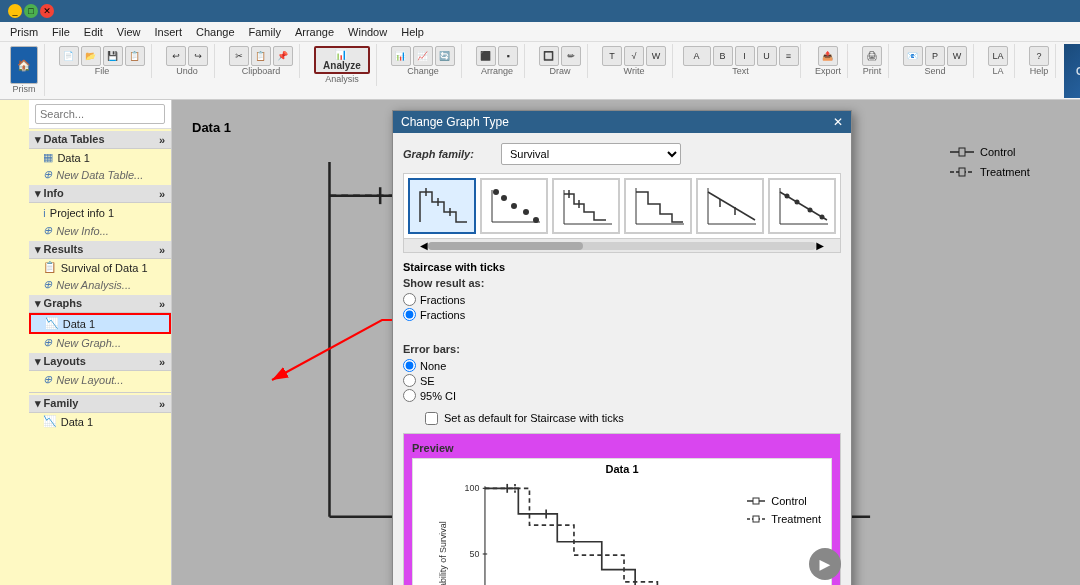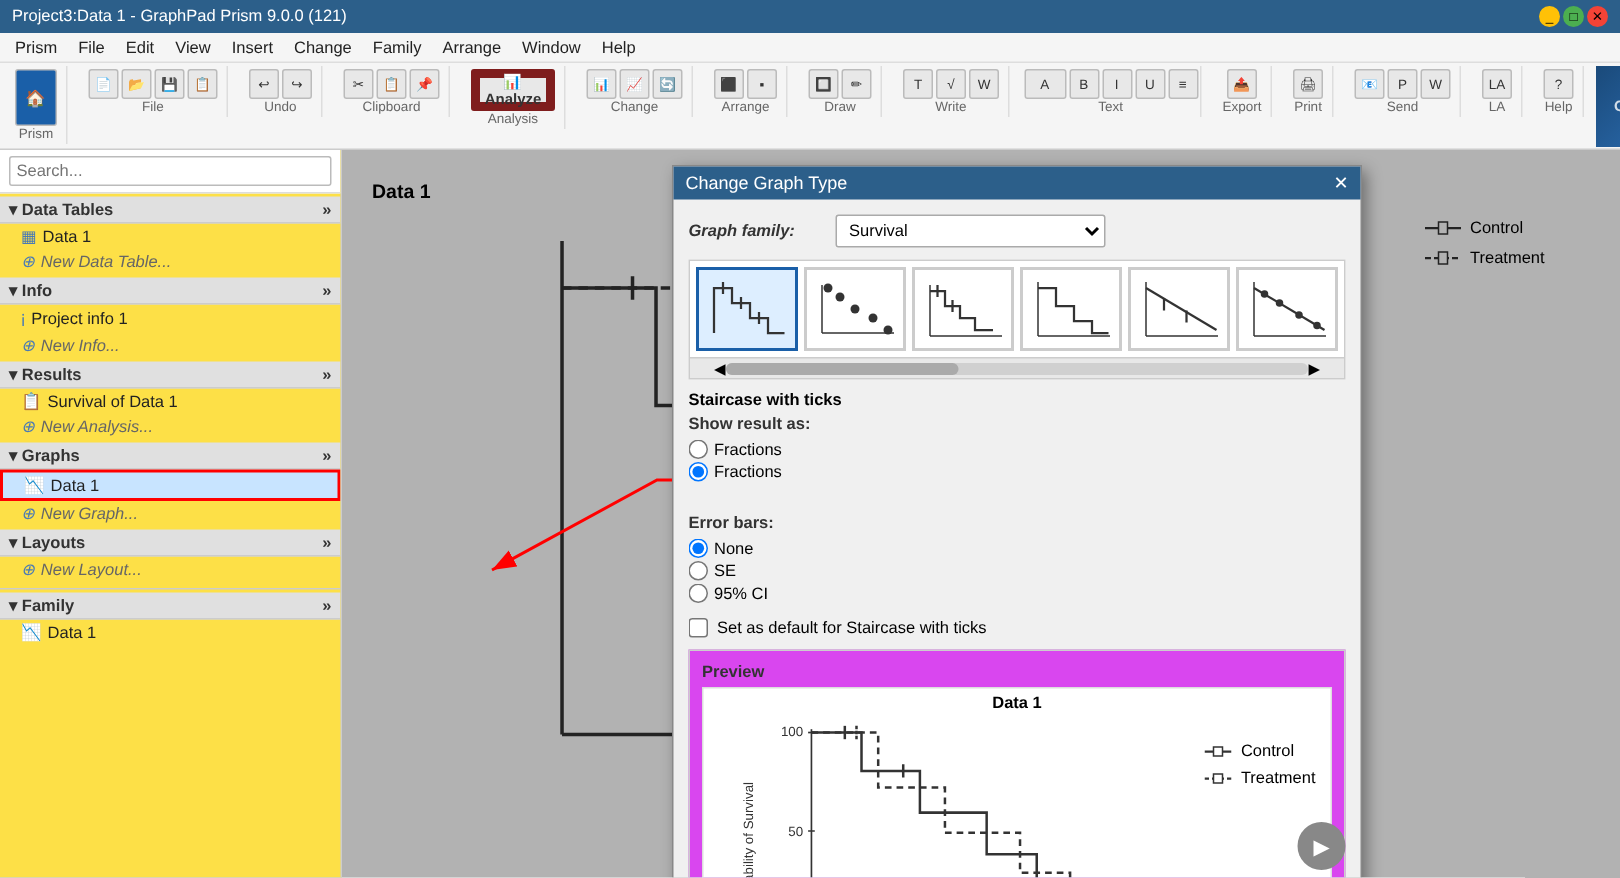--- a/index.html
+++ b/index.html
@@ -47,21 +47,21 @@
       display: flex;
       align-items: flex-start;
       gap: 8px;
       height: 58px;
       overflow: hidden;
     }
     .toolbar-btn {
       width: 24px;
       height: 24px;
       background: #e8e8e8;
-      border: 6px solid #7f1d1d;
+      border: 2px solid #7f1d1d;
       border-radius: 2px;
       cursor: pointer;
       display: flex;
       align-items: center;
       justify-content: center;
       font-size: 10px;
       color: #333;
     }
     
     .prism-logo {
@@ -79,25 +79,26 @@
     }
 
     
     .main-layout {
       display: flex;
       height: calc(585px - 22px - 20px - 58px);
     }
 
     
     .sidebar {
-      width: 228px;
-      background: #fde047;
+      width: 172px;
+      background: #fef9c3;
       border-right: 1px solid #ccc;
       overflow-y: auto;
       flex-shrink: 0;
+      padding-left: 29px;
     }
     .sidebar-section-header {
       display: flex;
       align-items: center;
       justify-content: space-between;
       padding: 2px 6px;
       background: #e0e0e0;
       border-bottom: 1px solid #ccc;
       cursor: pointer;
       font-weight: bold;
@@ -287,24 +288,24 @@
       align-items: flex-end;
       gap: 4px;
       font-size: 11px;
       margin-bottom: 2px;
       cursor: pointer;
     }
     .radio-item input[type=radio] { margin: 0; cursor: pointer; }
 
     .checkbox-row {
       display: flex;
-      align-items: center;
       gap: 6px;
       font-size: 11px;
       margin-bottom: 8px;
+      margin-left: 22px;
     }
     .checkbox-row input[type=checkbox] { margin: 0; cursor: pointer; }
 
     
     .preview-section {
       background: #d946ef;
       border: 1px solid #ccc;
       padding: 8px;
       margin-bottom: 8px;
     }
@@ -421,21 +422,20 @@
       align-items: center;
       justify-content: center;
       font-size: 14px;
       color: #333;
     }
   </style>
 </head>
 <body>
 
 <div class="title-bar">
-  <span class="title-bar-text">Project3:Data 1 - GraphPad Prism 9.0.0 (121)</span>
   <div class="title-bar-buttons">
     <button class="title-btn min">_</button>
     <button class="title-btn max">□</button>
     <button class="title-btn close">✕</button>
   </div>
 </div>
 
 <div class="menu-bar">
   <span class="menu-item">Prism</span>
   <span class="menu-item">File</span>

